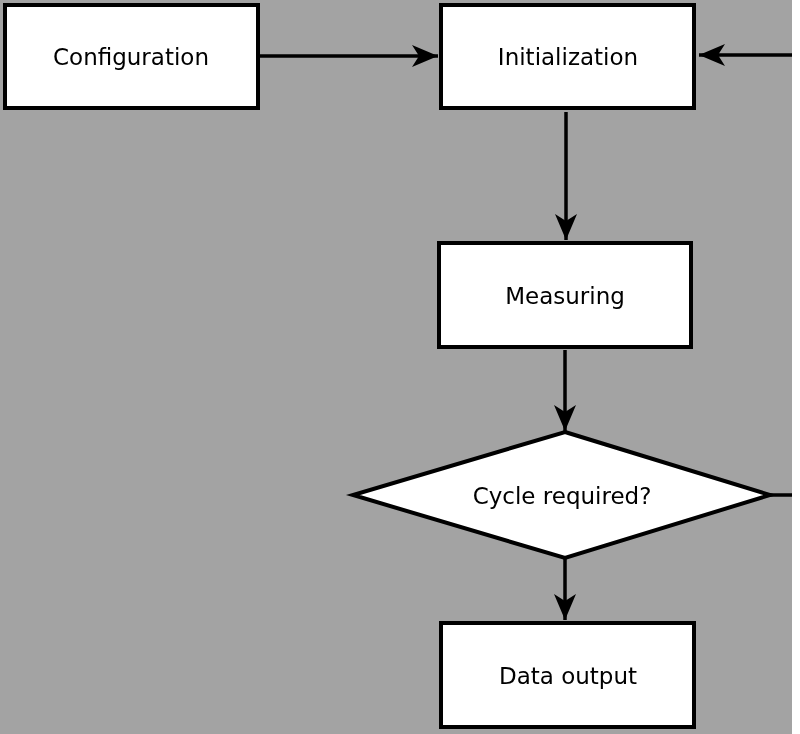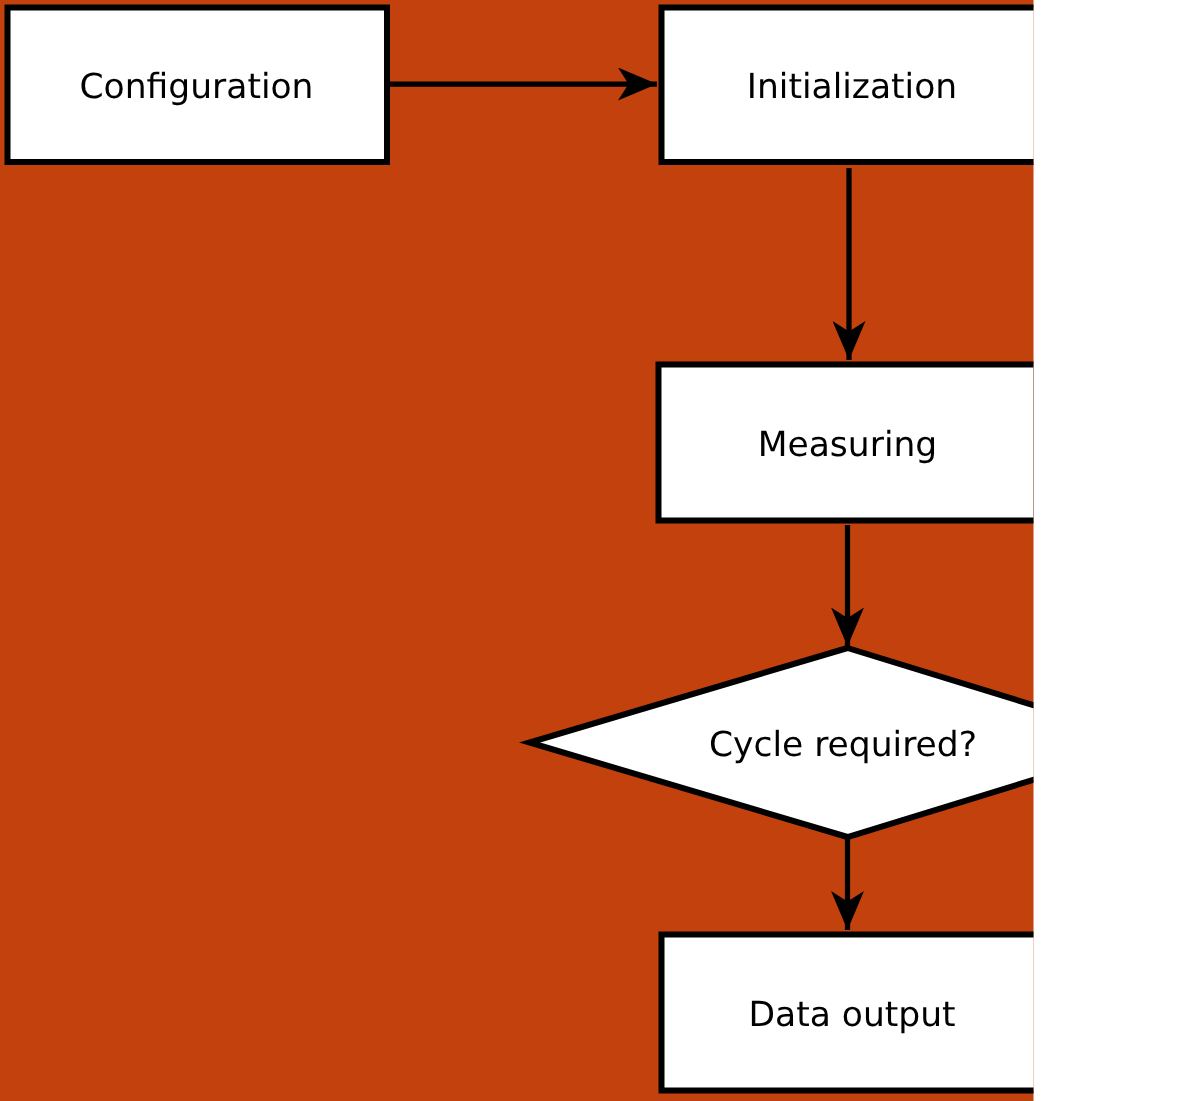--- a/index.html
+++ b/index.html
@@ -1,24 +1,24 @@
 <!DOCTYPE html>
 <html><head>
 <meta charset="utf-8">
 <style>
   html, body {
     margin: 0;
     padding: 0;
     background: #ffffff;
   }
   .canvas {
-    width: 689px;
+    width: 792px;
     height: 734px;
     position: relative;
-    background: #c2410c;
+    background: #a3a3a3;
     overflow: hidden;
   }
   svg text {
     font-family: "DejaVu Sans", "Liberation Sans", sans-serif;
     font-size: 23px;
     fill: #000000;
   }
   .shape {
     fill: #ffffff;
     stroke: #000000;

